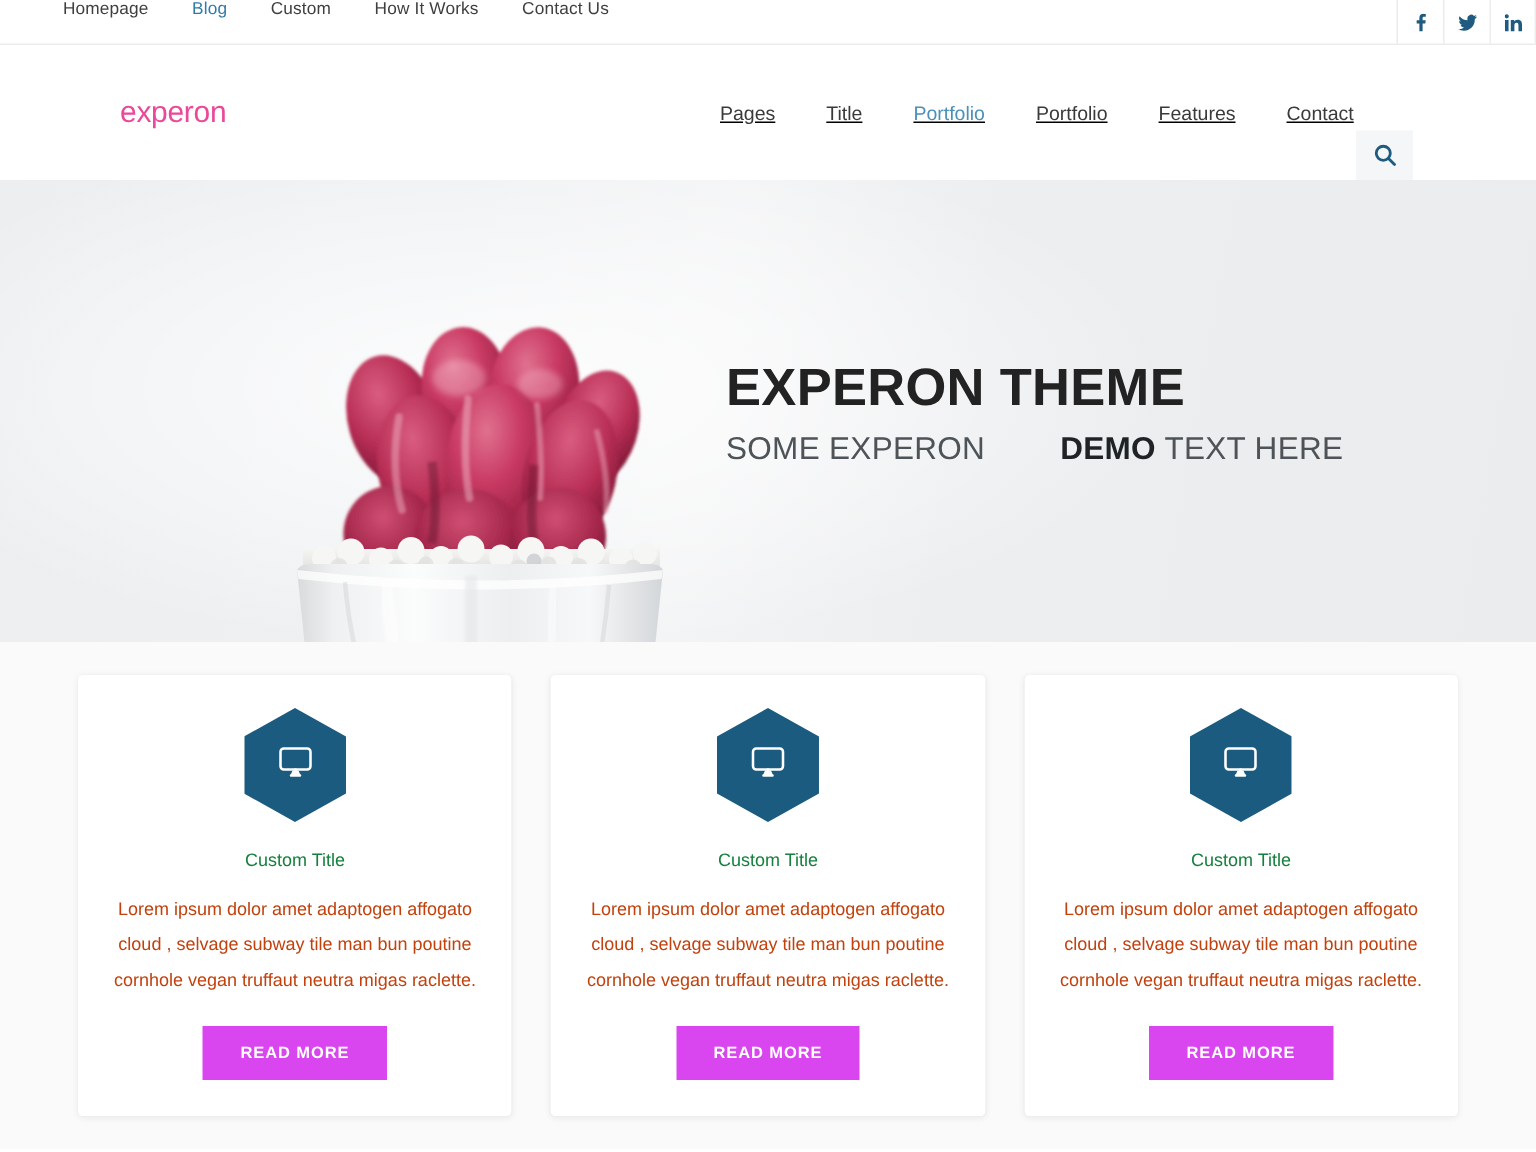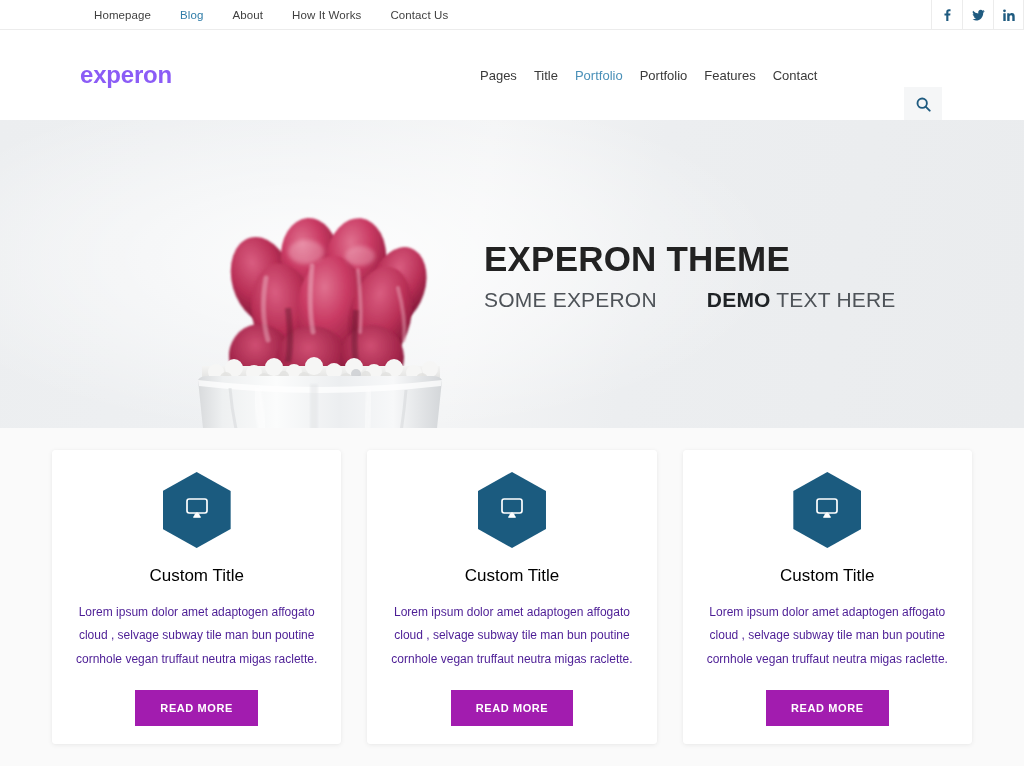--- a/index.html
+++ b/index.html
@@ -14,22 +14,22 @@
   
   .topbar {
     height: 30px;
     background: #ffffff;
     border-bottom: 1px solid #ececec;
     display: flex;
     align-items: stretch;
     justify-content: space-between;
   }
   .topbar-left {
-    display: flex; align-items: center;
-    padding-left: 94px;
+    display: flex; align-items: flex-start;
+    padding-left: 42px;
     gap: 29px;
   }
   .topbar-link {
     font-size: 11.5px;
     color: #3f3f3f;
     letter-spacing: .1px;
     text-decoration: none;
     cursor: pointer;
     white-space: nowrap;
   }
@@ -48,32 +48,33 @@
   .header {
     height: 90px;
     background: #ffffff;
     display: flex;
     align-items: center;
     position: relative;
   }
   .logo {
     position: absolute;
     left: 80px;
-    font-size: 24px;
-    font-weight: bold;
-    color: #8b5cf6;
+    font-size: 20px;
+    font-weight: normal;
+    color: #ec4899;
     letter-spacing: -0.2px;
     cursor: pointer;
   }
   .mainnav {
     position: absolute;
     left: 480px;
     display: flex;
     align-items: flex-start;
-    gap: 17px;
+    gap: 34px;
+    text-decoration: underline;
   }
   .nav-link {
     font-size: 13px;
     color: #3a3a3a;
     text-decoration: none;
     cursor: pointer;
     white-space: nowrap;
   }
   .nav-link.active { color: #4a90b8; }
   .search-box {
@@ -154,52 +155,52 @@
     height: 76px;
     margin: 0 auto;
     position: relative;
     background: #1b5b7f;
     clip-path: polygon(50% 0%, 100% 25%, 100% 75%, 50% 100%, 0% 75%, 0% 25%);
     display: flex; align-items: center; justify-content: center;
   }
   .hexagon svg { stroke: #ffffff; fill: none; stroke-width: 1.7; }
   .card-title {
     margin-top: 18px;
-    font-size: 17px;
-    color: #000000;
+    font-size: 12px;
+    color: #15803d;
   }
   .card-text {
     margin: 15px auto 0;
     width: 248px;
     font-size: 12px;
     line-height: 1.95;
-    color: #4c1d95;
+    color: #c2410c;
   }
   .read-more {
     display: inline-block;
     margin-top: 19px;
-    background: #a21caf;
+    background: #d946ef;
     color: #ffffff;
     font-size: 11px;
     font-weight: bold;
     letter-spacing: .6px;
     padding: 12px 25px;
     border: none;
     cursor: pointer;
     font-family: "Liberation Sans", sans-serif;
   }
 </style>
 </head>
 <body>
 
 <div class="topbar">
   <div class="topbar-left">
     <a class="topbar-link">Homepage</a>
     <a class="topbar-link active">Blog</a>
-    <a class="topbar-link">About</a>
+    <a class="topbar-link">Custom</a>
     <a class="topbar-link">How It Works</a>
     <a class="topbar-link">Contact Us</a>
   </div>
   <div class="topbar-right">
     <div class="social-btn">
       <svg width="12" height="12" viewBox="0 0 12 12">
           <path d="M7.4 12V6.6h1.8l.27-2.1H7.4V3.16c0-.6.17-1.02 1.04-1.02h1.1V.26A14.6 14.6 0 0 0 7.93.18c-1.6 0-2.68.97-2.68 2.76V4.5H3.45v2.1h1.8V12z"></path>
         </svg>
     </div>
     <div class="social-btn">

